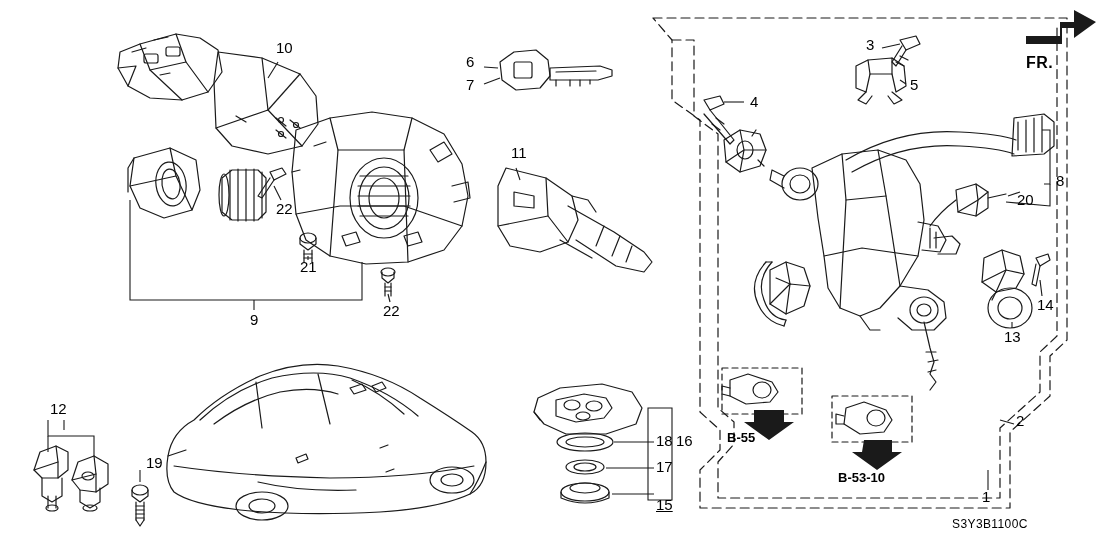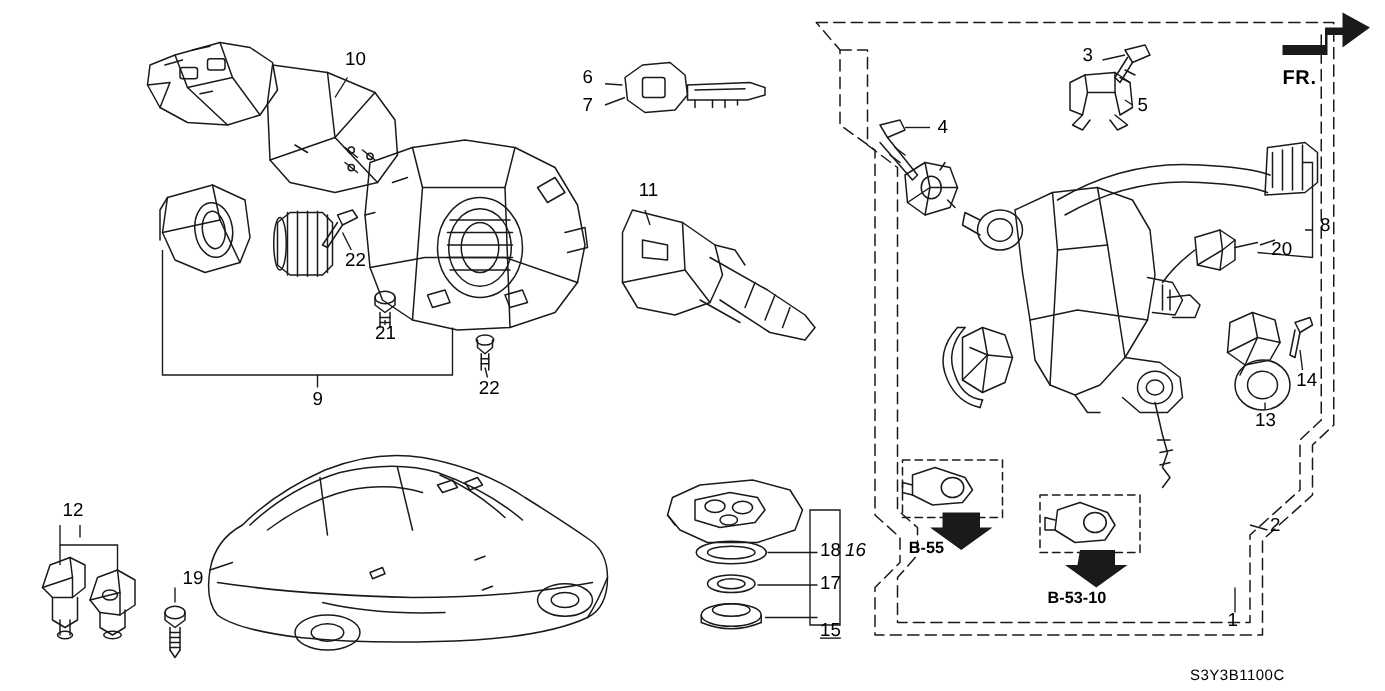--- a/index.html
+++ b/index.html
@@ -357,29 +357,29 @@
   <div class="lbl" style="left:466px;top:53px;">6</div>
   <div class="lbl" style="left:466px;top:76px;">7</div>
   <div class="lbl" style="left:1056px;top:172px;">8</div>
   <div class="lbl" style="left:250px;top:311px;">9</div>
   <div class="lbl" style="left:276px;top:39px;">10</div>
   <div class="lbl" style="left:511px;top:144px;">11</div>
   <div class="lbl" style="left:50px;top:400px;">12</div>
   <div class="lbl" style="left:1004px;top:328px;">13</div>
   <div class="lbl" style="left:1037px;top:296px;">14</div>
   <div class="lbl" style="left:656px;top:496px;text-decoration:underline;">15</div>
-  <div class="lbl" style="left:676px;top:432px;font-style:italic;">16</div>
+  <div class="lbl" style="left:676px;top:432px;">16</div>
   <div class="lbl" style="left:656px;top:458px;">17</div>
   <div class="lbl" style="left:656px;top:432px;text-align:right;">18</div>
   <div class="lbl" style="left:126px;top:454px;margin-left:20px;">19</div>
   <div class="lbl" style="left:1017px;top:191px;text-align:right;">20</div>
   <div class="lbl" style="left:300px;top:258px;">21</div>
   <div class="lbl" style="left:276px;top:200px;">22</div>
   <div class="lbl" style="left:383px;top:302px;">22</div>
 
   <div class="lbl bold" style="left:727px;top:430px;">B-55</div>
   <div class="lbl bold" style="left:838px;top:470px;">B-53-10</div>
 
   <div class="fr" style="left:1026px;top:18px;margin-top:36px;">FR.</div>
 
-  <div class="partno" style="left:952px;top:533px;">S3Y3B1100C</div>
+  <div class="partno" style="left:952px;top:517px;">S3Y3B1100C</div>
 
 </div>
 
 </body></html>

